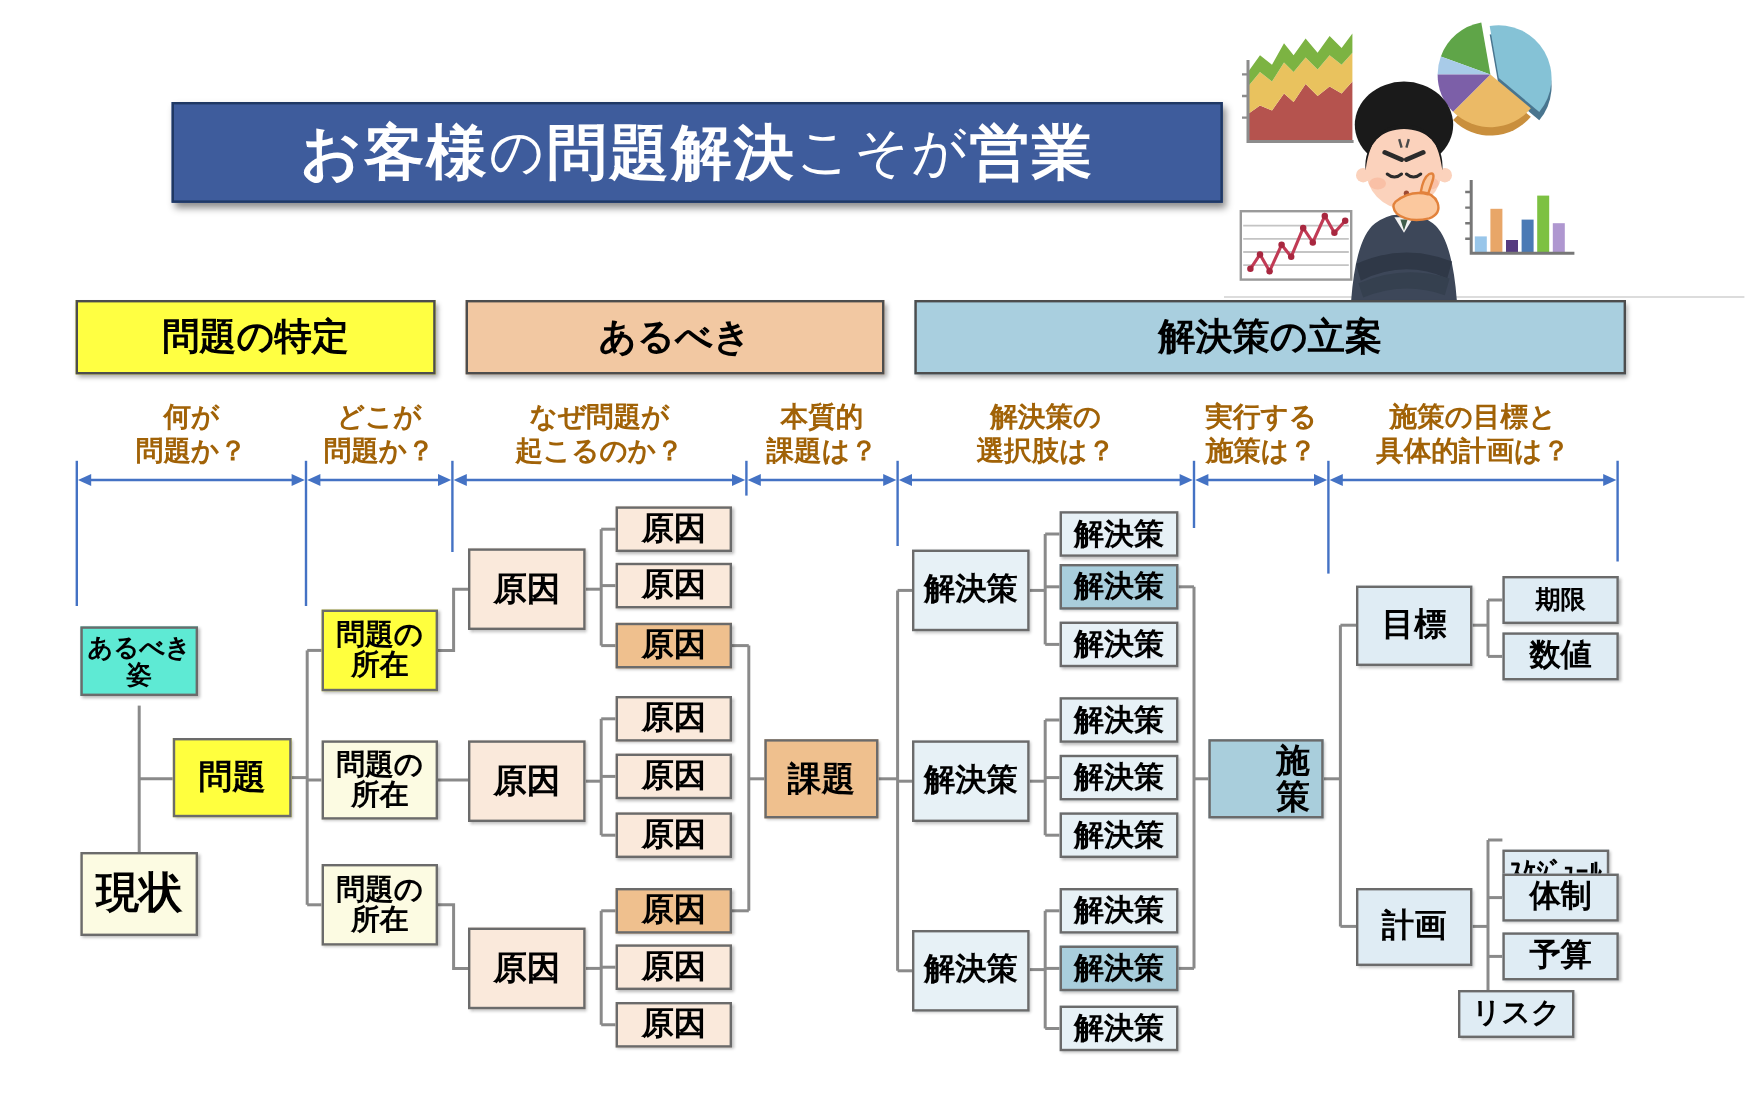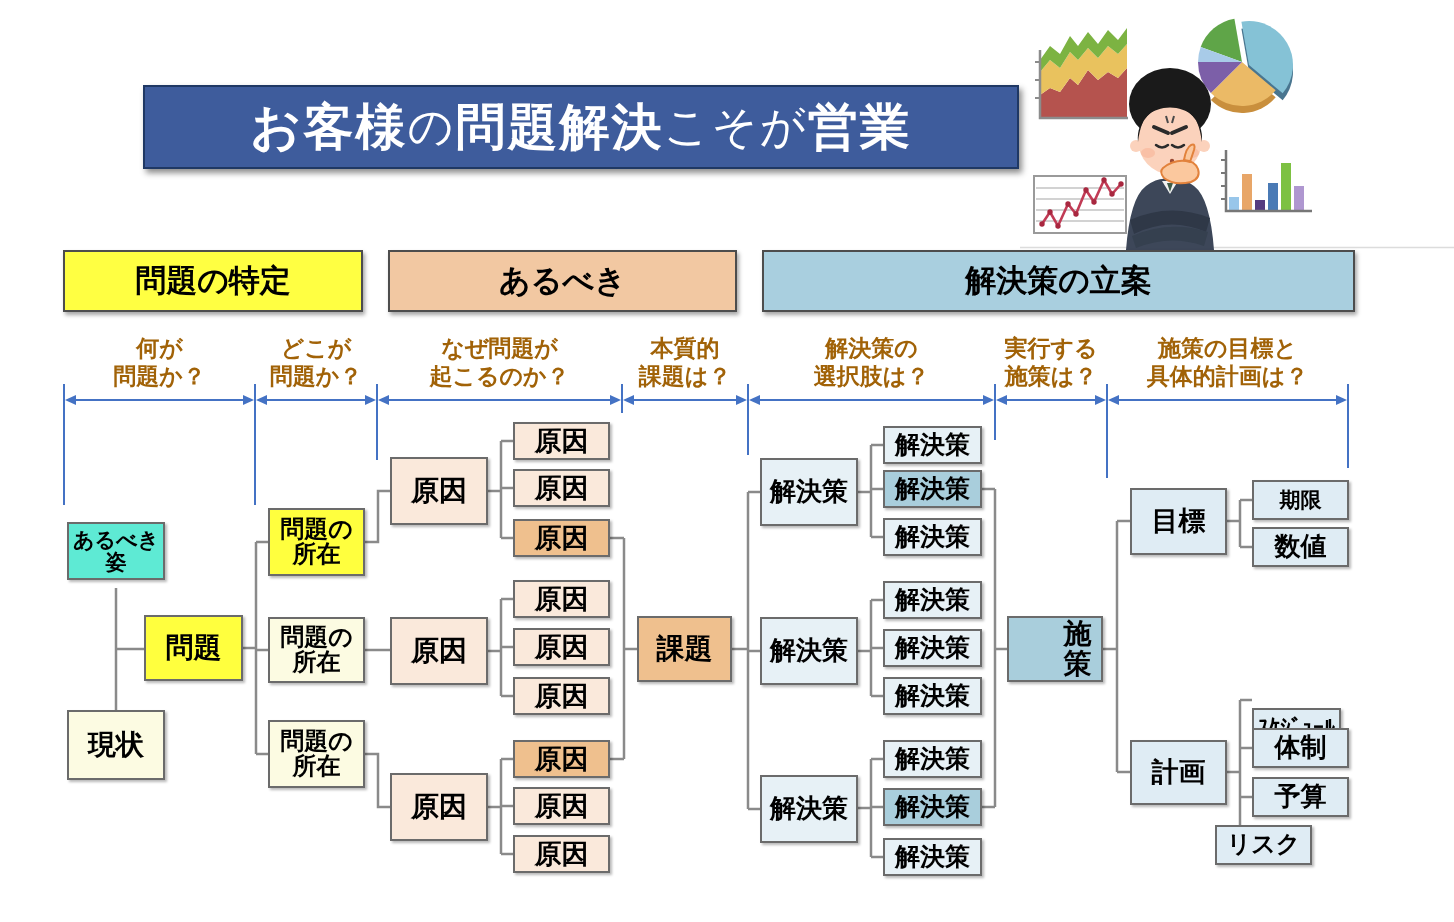--- a/index.html
+++ b/index.html
@@ -217,21 +217,21 @@
       <polygon points="996,400 1007,395 1007,405" fill="#4472C4"></polygon>
       <polygon points="1106,400 1095,395 1095,405" fill="#4472C4"></polygon>
       <line x1="1115" y1="400" x2="1340" y2="400" stroke="#4472C4" stroke-width="2.2"></line>
       <polygon points="1108,400 1119,395 1119,405" fill="#4472C4"></polygon>
       <polygon points="1347,400 1336,395 1336,405" fill="#4472C4"></polygon>
     </svg>
 
   <div class="layer" id="nodes-layer">
       <div class="node" style="left: 67px; top: 522px; width: 98px; height: 58px; background: #5eead4; font-size: 21px; border-color: rgb(107, 107, 107);">あるべき
 姿</div>
-      <div class="node" style="left: 67px; top: 710px; width: 98px; height: 70px; background: rgb(252, 251, 226); font-size: 28px; border-color: rgb(107, 107, 107);">現状</div>
+      <div class="node" style="left: 67px; top: 710px; width: 98px; height: 70px; background: rgb(252, 251, 226); font-size: 36px; border-color: rgb(107, 107, 107);">現状</div>
       <div class="node" style="left: 144px; top: 615px; width: 99px; height: 66px; background: rgb(255, 255, 62); font-size: 28px; border-color: rgb(107, 107, 107);">問題</div>
       <div class="node" style="left: 268px; top: 508px; width: 97px; height: 68px; background: rgb(255, 255, 62); font-size: 24px; border-color: rgb(107, 107, 107);">問題の
 所在</div>
       <div class="node" style="left: 268px; top: 617px; width: 97px; height: 66px; background: rgb(252, 251, 226); font-size: 24px; border-color: rgb(107, 107, 107);">問題の
 所在</div>
       <div class="node" style="left: 268px; top: 720px; width: 97px; height: 68px; background: rgb(252, 251, 226); font-size: 24px; border-color: rgb(107, 107, 107);">問題の
 所在</div>
       <div class="node" style="left: 390px; top: 457px; width: 98px; height: 68px; background: rgb(250, 233, 219); font-size: 28px; border-color: rgb(107, 107, 107);">原因</div>
       <div class="node" style="left: 390px; top: 617px; width: 98px; height: 68px; background: rgb(250, 233, 219); font-size: 28px; border-color: rgb(107, 107, 107);">原因</div>
       <div class="node" style="left: 390px; top: 773px; width: 98px; height: 68px; background: rgb(250, 233, 219); font-size: 28px; border-color: rgb(107, 107, 107);">原因</div>

